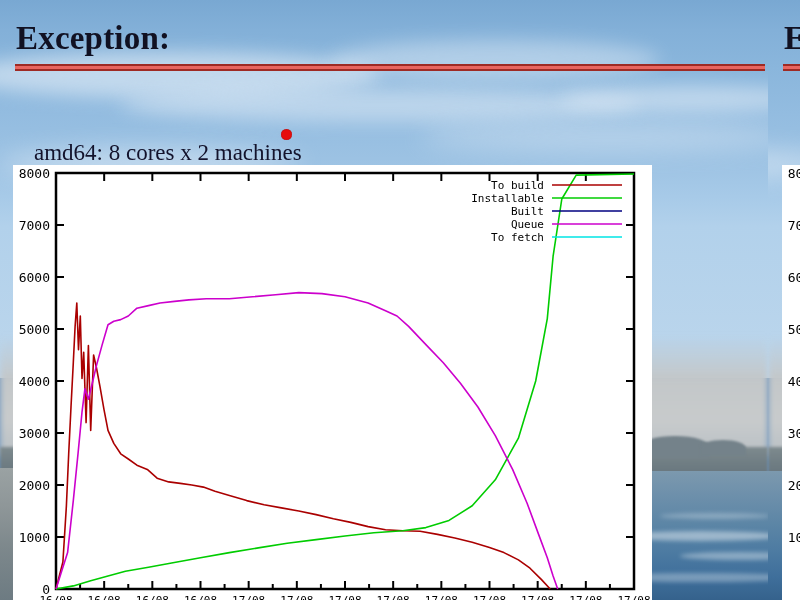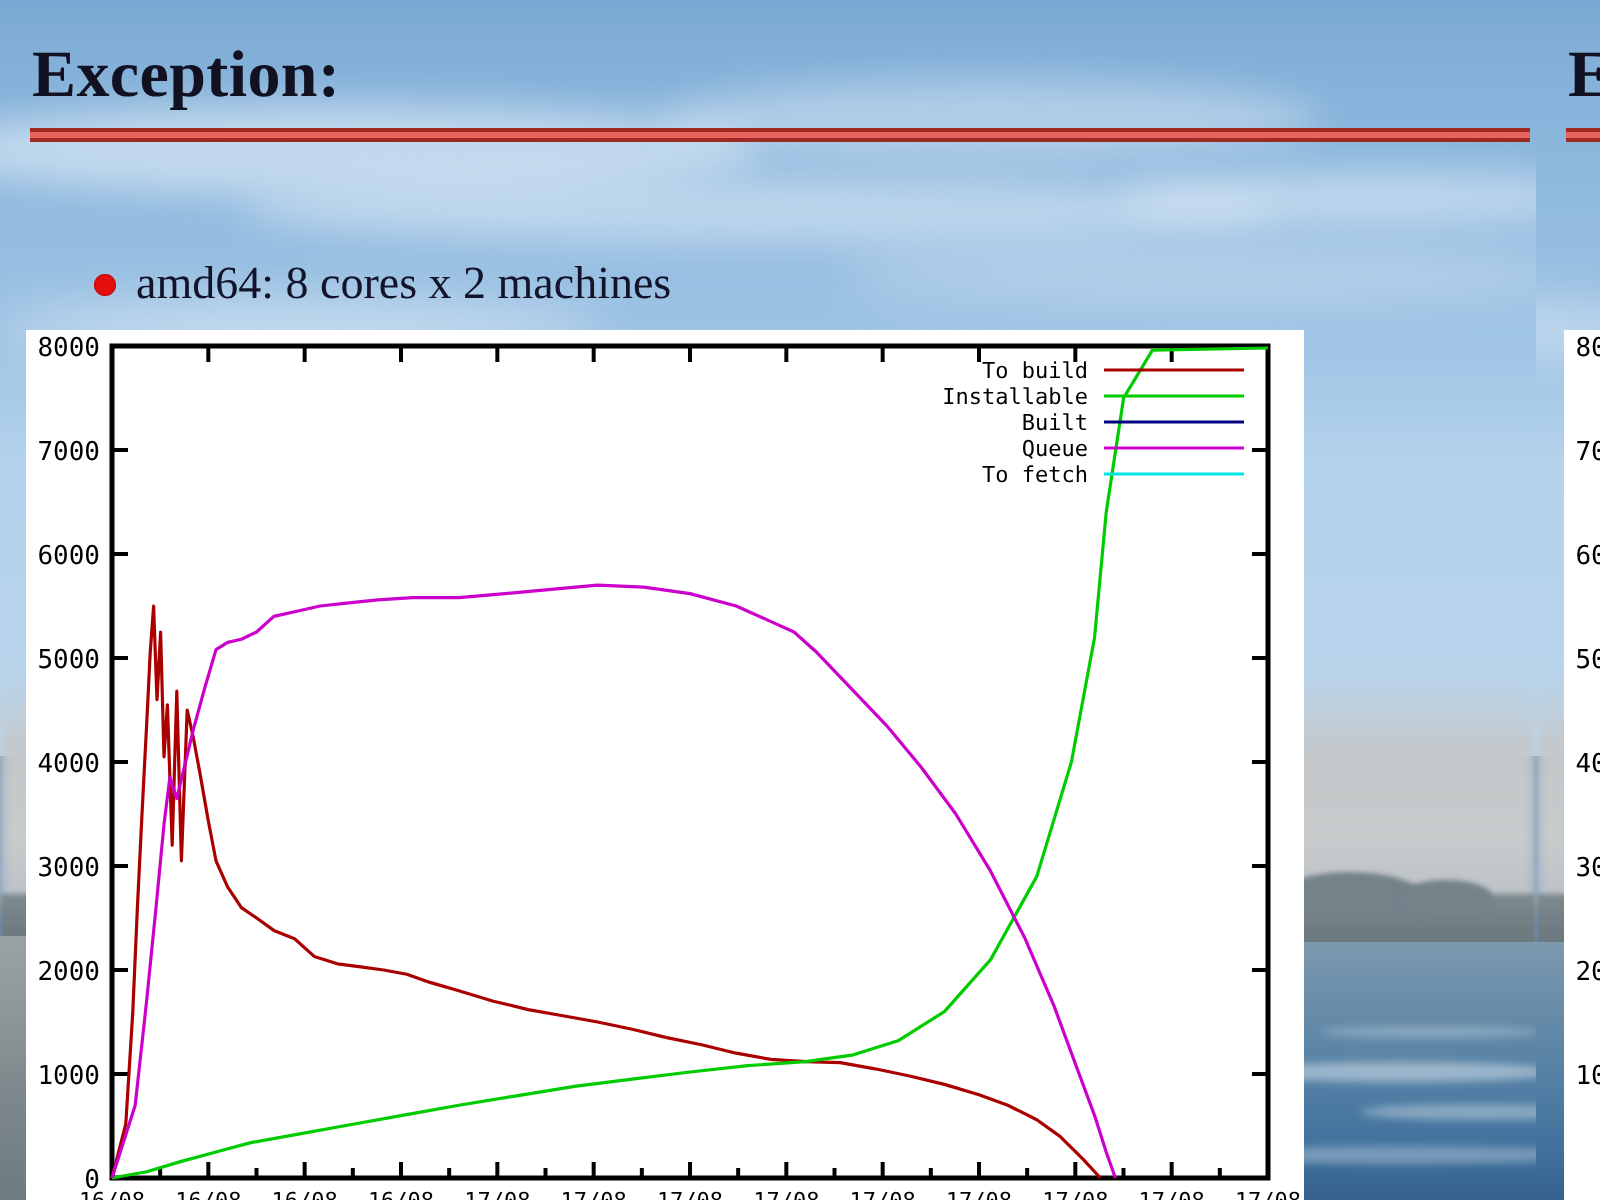--- a/index.html
+++ b/index.html
@@ -70,21 +70,21 @@
   .rule{
     position:absolute;left:15px;top:64px;width:750px;height:7px;
     background:#e8655f;
     border-top:2px solid #9e2a24;border-bottom:2px solid #9e2a24;
     box-sizing:border-box;
   }
   .slide-next .title{left:16px;}
   .slide-next .rule{left:15px;width:750px;}
 
   
-  .bullet-row{position:absolute;left:47px;top:129px;display:flex;align-items:center;}
+  .bullet-row{position:absolute;left:34px;top:129px;display:flex;align-items:flex-end;flex-direction:column;}
   .bullet-dot{
     width:11px;height:11px;border-radius:50%;
     background:#e60d0d;box-shadow:0 0 1px #7d0000 inset;
     margin-right:10px;flex:0 0 auto;
   }
   .bullet-text{
     font-family:"Liberation Serif", serif;
     font-size:23px;color:#13132c;white-space:nowrap;
   }
 

